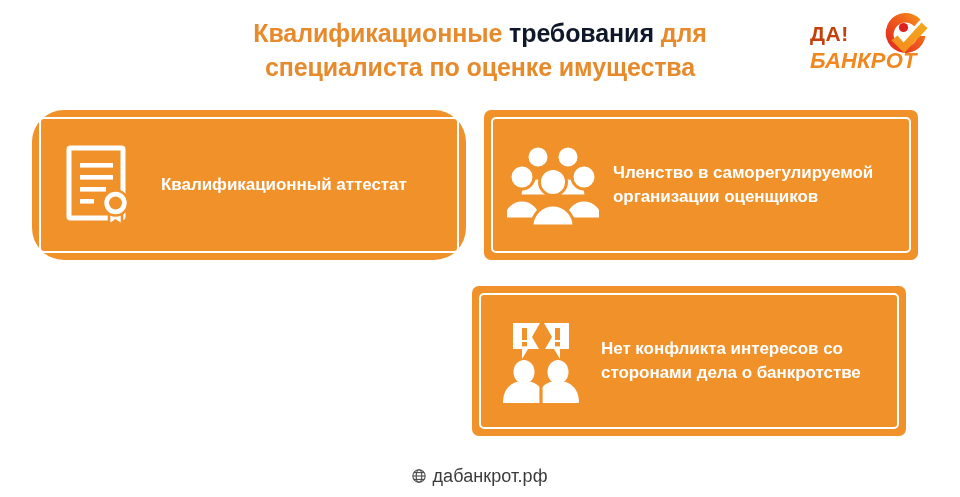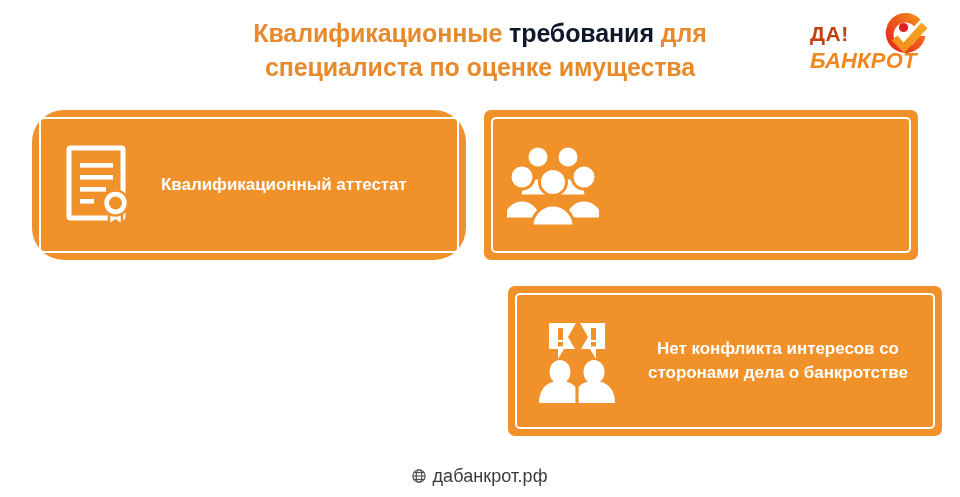--- a/index.html
+++ b/index.html
@@ -99,21 +99,21 @@
     bottom: 7px;
     border: 2px solid #FFFFFF;
     border-radius: 5px;
     display: flex;
     align-items: center;
     box-sizing: border-box;
   }
   .card-r1c1 { left: 0;    top: 0; border-radius: 32px; }
   .card-r1c2 { left: 452px; top: 0; }
   .card-r2c1 { left: 0;    top: 176px; }
-  .card-r2c2 { left: 476px; top: 176px; text-align: center; }
+  .card-r2c2 { left: 440px; top: 176px; }
 
   .card-icon {
     flex: 0 0 auto;
     width: 120px;
     height: 110px;
     display: flex;
     align-items: center;
     justify-content: center;
   }
   .card-icon svg { display: block; }
@@ -218,20 +218,21 @@
               <path d="M-4 75 a19 19 0 0 1 38 0 z"></path>
 
               <circle cx="77" cy="33" r="12"></circle>
               <path d="M58 75 a19 19 0 0 1 38 0 z"></path>
 
               <circle cx="46" cy="38" r="13.5"></circle>
               <path d="M25 82 a21 21 0 0 1 42 0 z"></path>
             </g>
           </svg>
         </div>
+        <div class="card-text">Членство в саморегулируемой организации оценщиков</div>
       </div>
     </div>
 
 
     <div class="card card-r2c2">
       <div class="card-inner">
         <div class="card-icon">
           <svg width="86" height="84" viewBox="0 0 86 84" xmlns="http://www.w3.org/2000/svg">
 
             <path d="M15 4 L42 4 L34 18 L41 30 L30 30 L24 40 L24 30 L15 30 Z" fill="#FFFFFF"></path>

